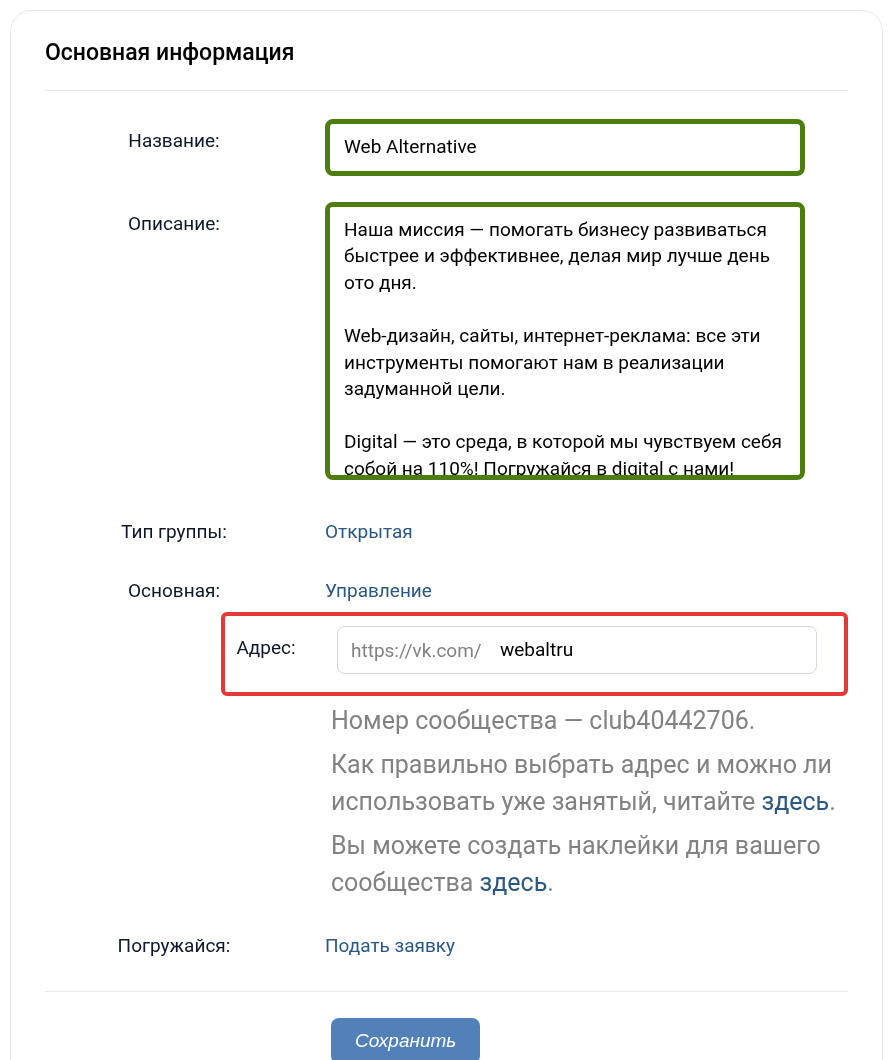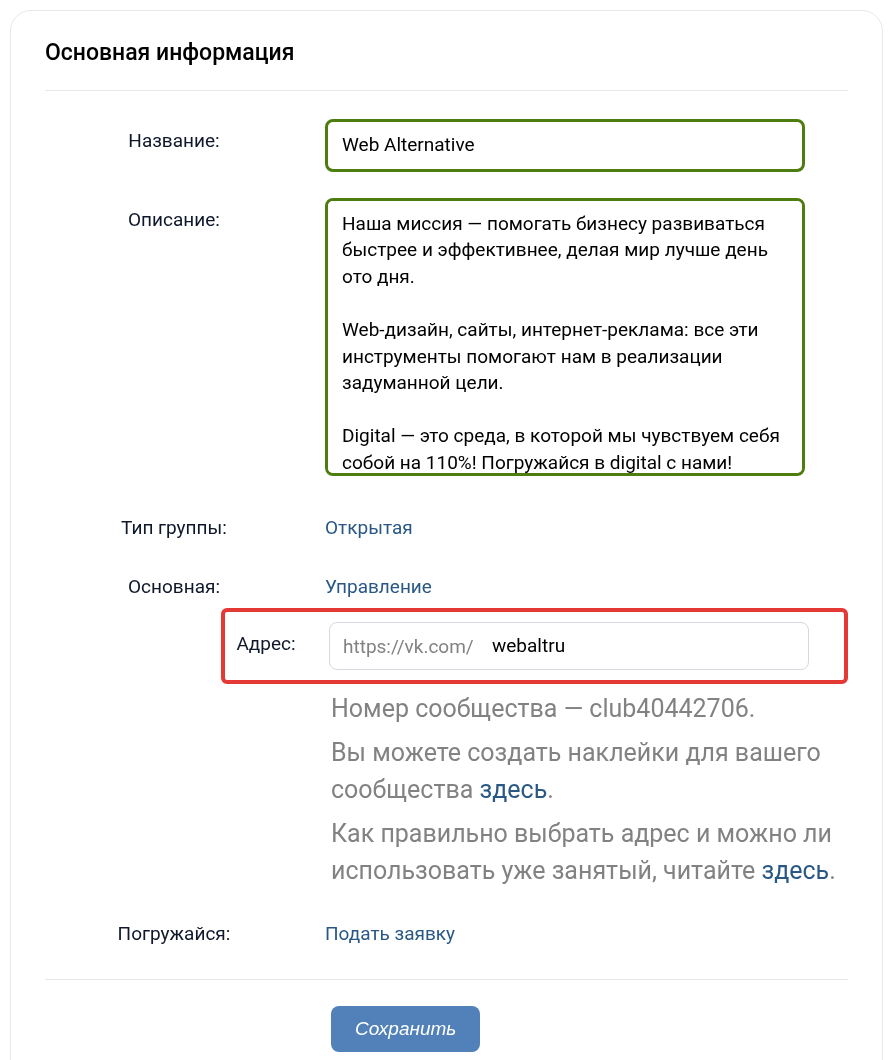--- a/index.html
+++ b/index.html
@@ -46,21 +46,21 @@
     color: #0f172a;
     flex-shrink: 0;
   }
   .row-content {
     flex: 1;
     min-width: 0;
   }
   .text-input, .textarea {
     width: 100%;
     max-width: 480px;
-    border: 3px solid #4d7c0f;
+    border: 5px solid #4d7c0f;
     border-radius: 8px;
     padding: 10px 14px;
     font-size: 19px;
     font-family: inherit;
     color: #000;
     background: #fff;
     line-height: 1.4;
   }
   .textarea {
     resize: none;
@@ -94,25 +94,26 @@
     left: 14px;
     top: 50%;
     transform: translateY(-50%);
     font-size: 19px;
     color: #828282;
     pointer-events: none;
   }
   .highlight-box {
     border: 4px solid #e53935;
     border-radius: 6px;
-    padding: 10px 12px 10px 0;
+    padding: 10px 12px 18px 0;
     margin-left: 176px;
     margin-bottom: 6px;
     display: flex;
     align-items: flex-start;
+    gap: 8px;
   }
   .highlight-box .row-label {
     width: 104px;
     padding-top: 10px;
   }
   .hint-block {
     margin-left: 286px;
     max-width: 520px;
     font-size: 25px;
     color: #828282;
@@ -183,25 +184,25 @@
       <div class="address-wrap">
         <span class="address-prefix">https://vk.com/</span>
         <input class="address-input" type="text" value="webaltru" style="">
       </div>
     </div>
   </div>
 
   <div class="hint-block">
     <p>Номер сообщества — club40442706.</p>
     <p>
+      <span>Как правильно выбрать адрес и можно ли использовать уже занятый, читайте </span><span class="hint-link">здесь</span><span>.</span>
+    </p>
+    <p>
       <span>Вы можете создать наклейки для вашего сообщества </span><span class="hint-link">здесь</span><span>.</span>
     </p>
-    <p>
-      <span>Как правильно выбрать адрес и можно ли использовать уже занятый, читайте </span><span class="hint-link">здесь</span><span>.</span>
-    </p>
   </div>
 
   <div class="form-row" style="margin-top:22px; margin-bottom:0;">
     <div class="row-label">Погружайся:</div>
     <div class="row-content">
       <span class="link-value">Подать заявку</span>
     </div>
   </div>
 
   <hr class="hr-bottom">

